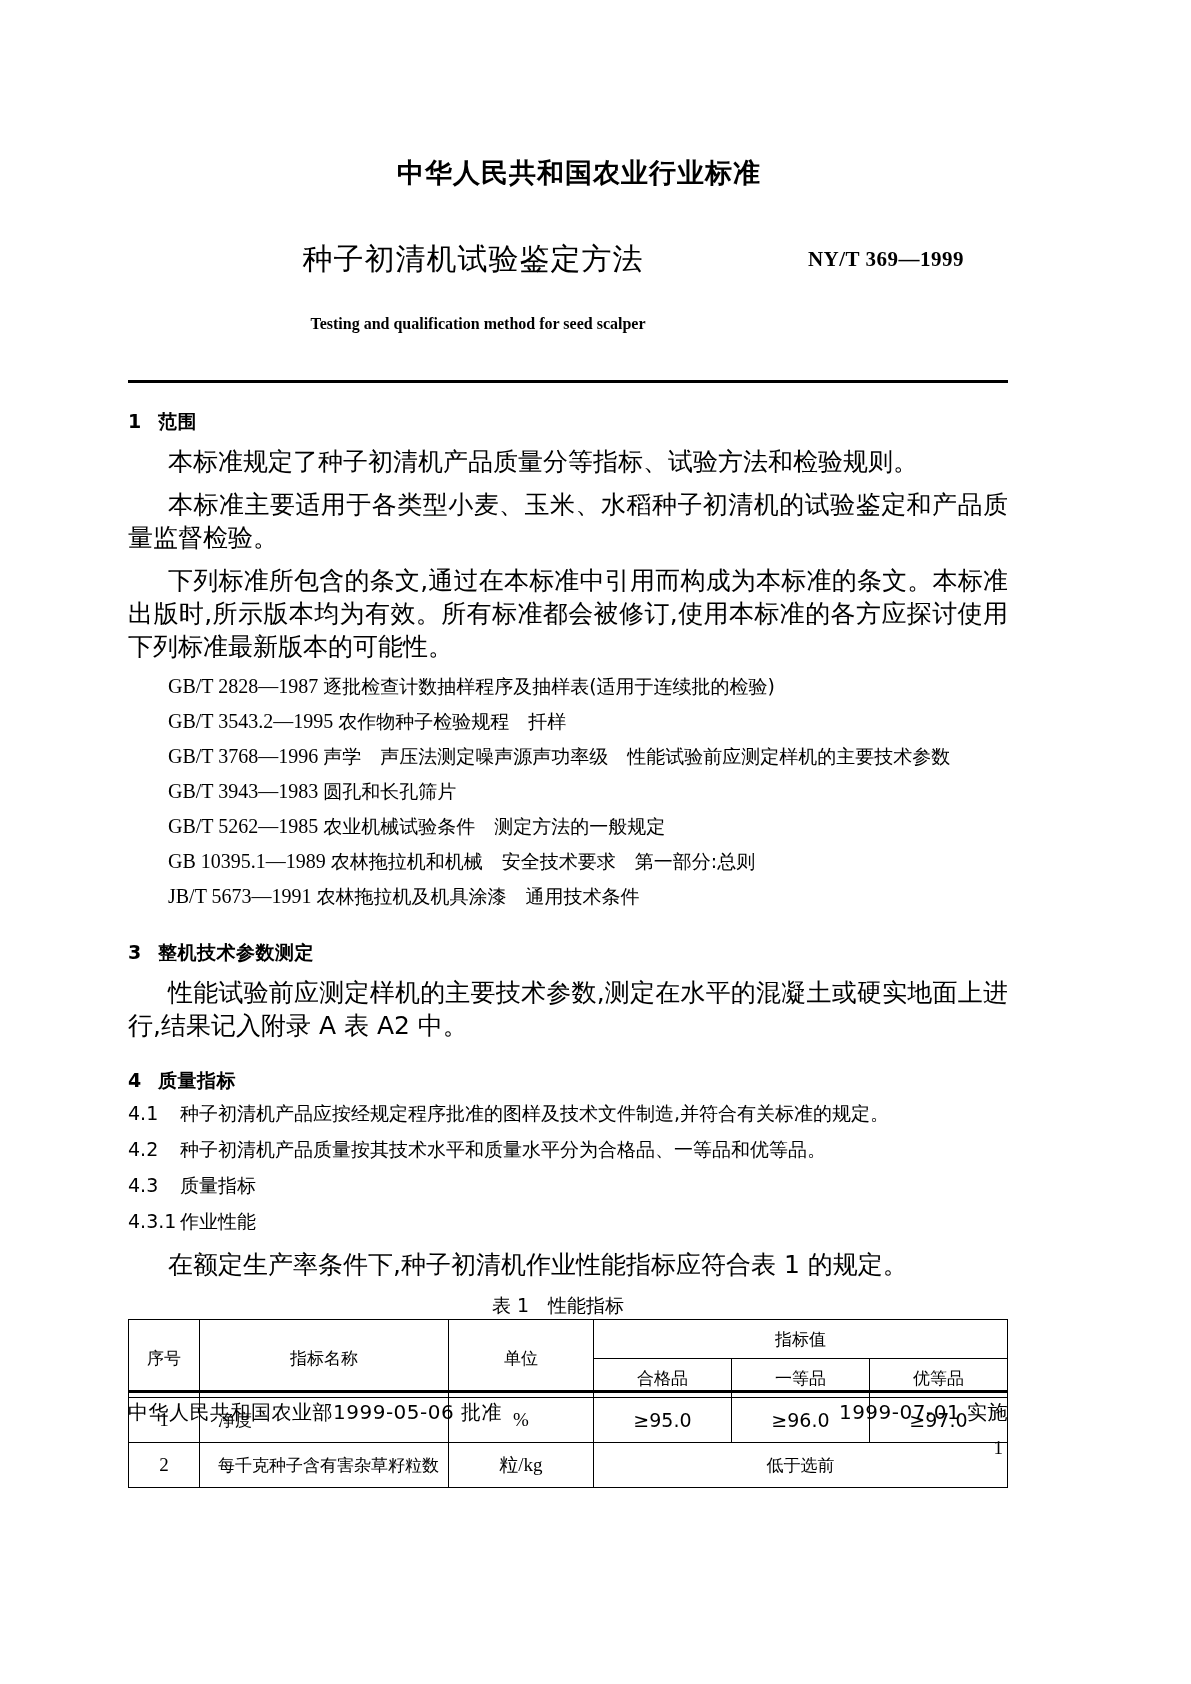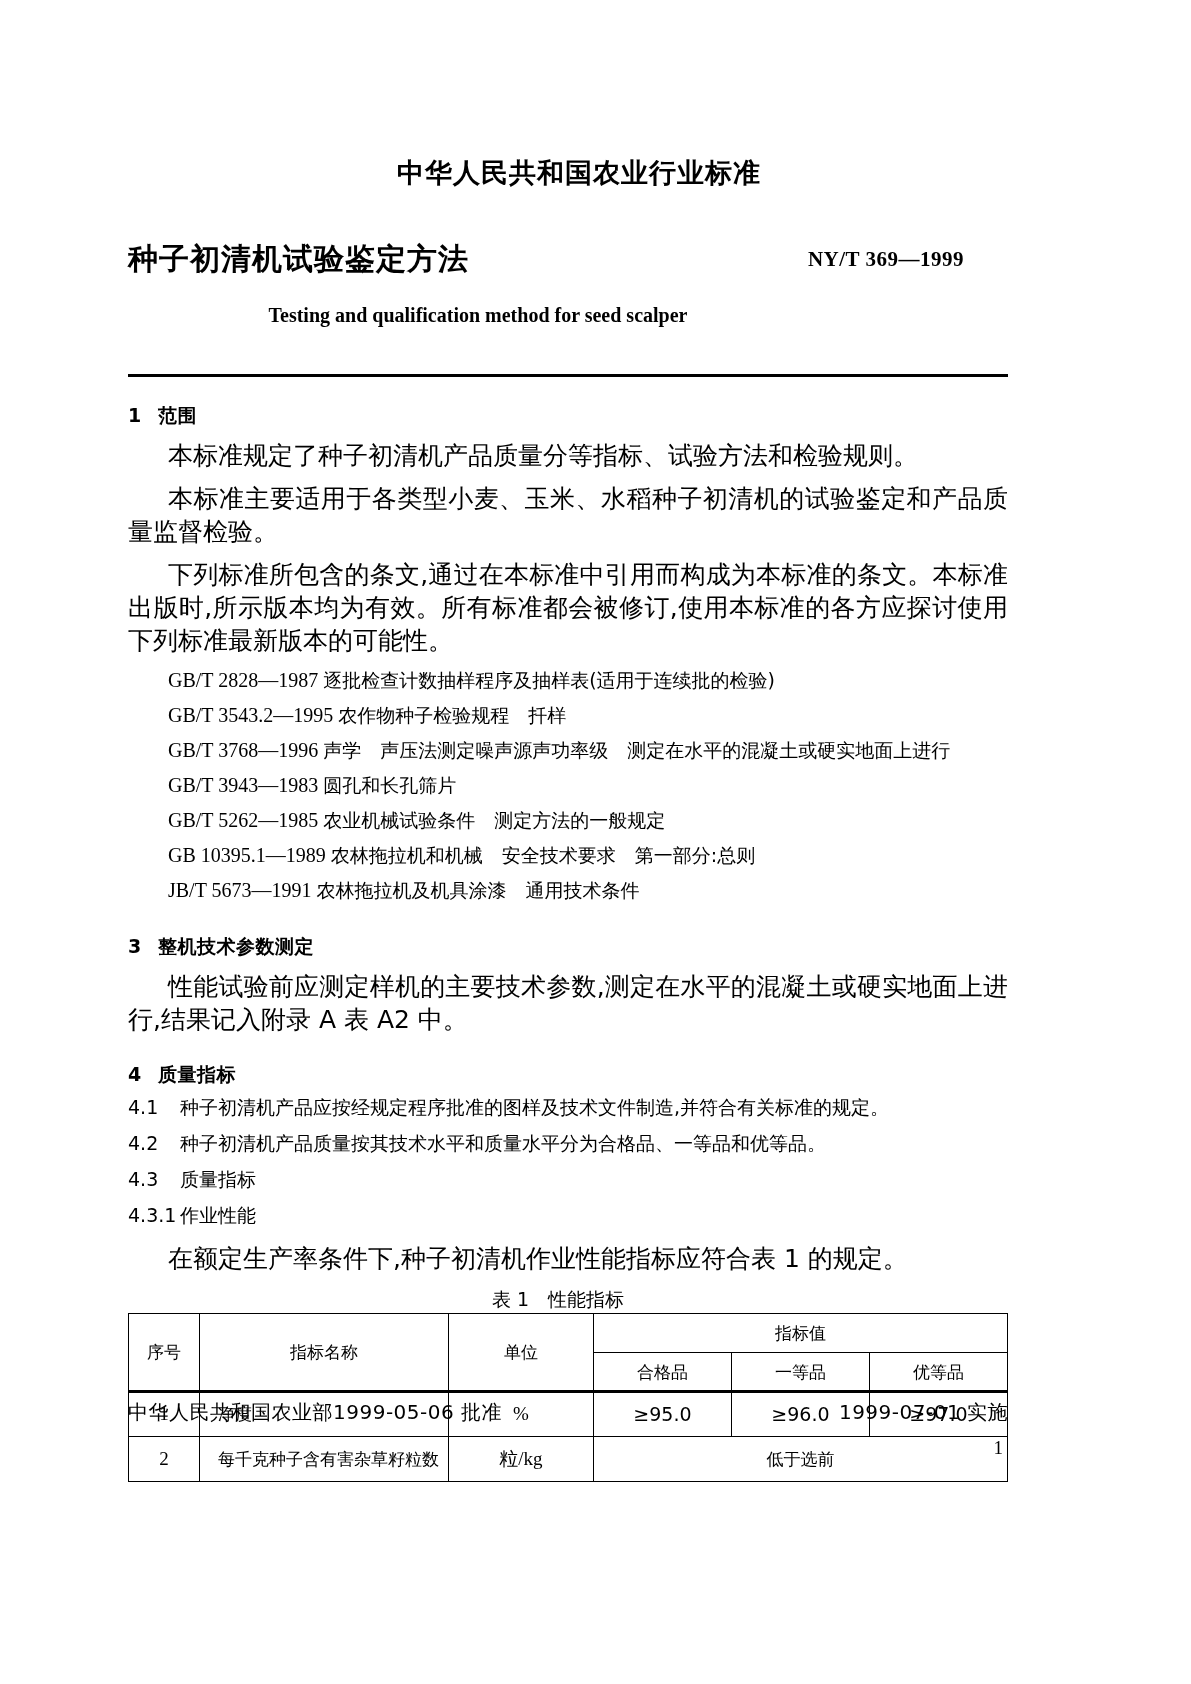--- a/index.html
+++ b/index.html
@@ -38,42 +38,43 @@
     letter-spacing: 1px;
     margin-top: 155px;
     padding-left: 22px;
   }
   .title-row {
     position: relative;
     margin-top: 48px;
     height: 44px;
   }
   .doc-title {
-    font-family: "DejaVu Sans", "Liberation Sans", sans-serif;
-    font-weight: bold;
+    text-align: center;
+    font-family: "DejaVu Sans", "Liberation Sans", sans-serif;
+    font-weight: normal;
     font-size: 30px;
     letter-spacing: 1px;
     padding-right: 190px;
   }
   .doc-number {
     position: absolute;
     right: 44px;
     top: 8px;
     font-family: "Liberation Serif", "DejaVu Serif", serif;
     font-weight: bold;
     font-size: 21px;
     letter-spacing: 0.5px;
     white-space: nowrap;
   }
   .doc-subtitle {
     text-align: center;
     font-family: "Liberation Serif", "DejaVu Serif", serif;
     font-weight: bold;
-    font-size: 20px;
-    margin-top: 21px;
+    font-size: 16px;
+    margin-top: 32px;
     padding-right: 180px;
   }
   .rule {
     margin-top: 47px;
     border-top: 3px solid #000;
     width: 880px;
   }
 
   
   .sec-head {
@@ -213,21 +214,21 @@
       <div class="ref-item">
         <span class="ref-code">GB/T 2828—1987</span>
         <span class="ref-title">逐批检查计数抽样程序及抽样表(适用于连续批的检验)</span>
       </div>
       <div class="ref-item">
         <span class="ref-code">GB/T 3543.2—1995</span>
         <span class="ref-title">农作物种子检验规程　扦样</span>
       </div>
       <div class="ref-item">
         <span class="ref-code">GB/T 3768—1996</span>
-        <span class="ref-title">声学　声压法测定噪声源声功率级　测定在水平的混凝土或硬实地面上进行</span>
+        <span class="ref-title">声学　声压法测定噪声源声功率级　性能试验前应测定样机的主要技术参数</span>
       </div>
       <div class="ref-item">
         <span class="ref-code">GB/T 3943—1983</span>
         <span class="ref-title">圆孔和长孔筛片</span>
       </div>
       <div class="ref-item">
         <span class="ref-code">GB/T 5262—1985</span>
         <span class="ref-title">农业机械试验条件　测定方法的一般规定</span>
       </div>
       <div class="ref-item">

